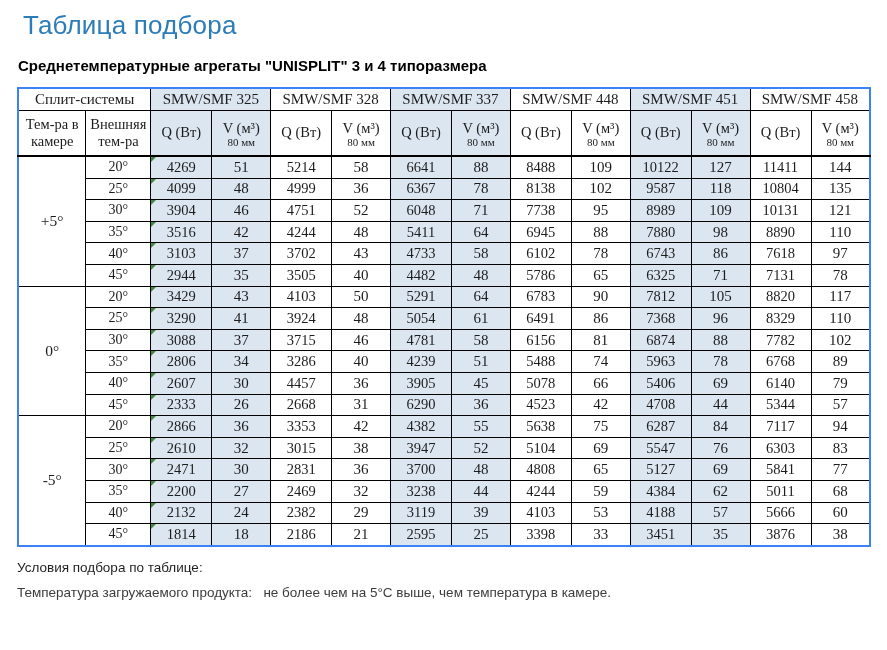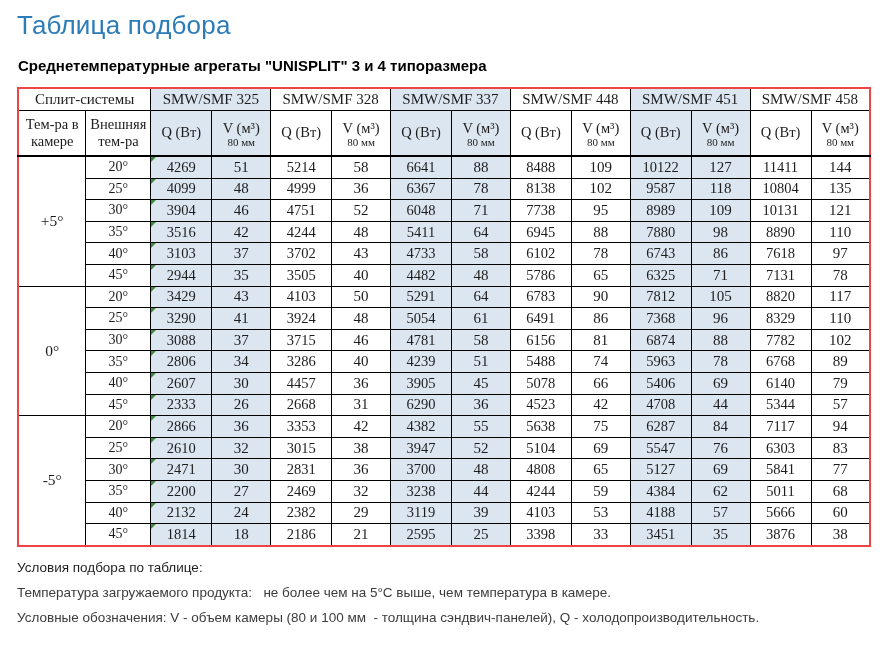--- a/index.html
+++ b/index.html
@@ -1,22 +1,22 @@
 <!DOCTYPE html>
 <html><head>
 <meta charset="utf-8">
 <style>
   html,body{margin:0;padding:0;background:#ffffff;}
   body{width:887px;height:650px;overflow:hidden;font-family:"Liberation Sans",sans-serif;}
   .page{padding:6px 16px 0 17px;}
 
-  .page-title{font-size:26px;font-weight:400;color:#2c7cb8;margin:4px 0 16px 0;letter-spacing:.2px;}
+  .page-title{font-size:26px;font-weight:400;color:#2c7cb8;margin:4px 0 16px 6px;letter-spacing:.2px;}
   .subtitle{font-size:15px;font-weight:700;color:#000;margin:0 0 13px 1px;}
 
-  table.sel{border-collapse:collapse;table-layout:fixed;border:2px solid #ef4444;}
+  table.sel{border-collapse:collapse;table-layout:fixed;border:2px solid #3b82f6;}
   table.sel th,table.sel td{
     border:1px solid #000;padding:0;text-align:center;vertical-align:middle;
     font-family:"Liberation Serif",serif;font-weight:400;color:#1c1c1c;
     overflow:hidden;white-space:nowrap;
   }
   thead tr.r1 th{height:21px;font-size:15px;}
   thead tr.r2 th{height:44px;font-size:14.5px;line-height:1.2;}
   thead tr.r2 th.rowhdr{white-space:normal;padding:0 3px;}
   thead tr.r2 th .vsub{display:block;font-size:11px;line-height:1.1;}
   thead tr.r2 th .vtop{display:block;line-height:1.15;margin-top:2px;}
@@ -379,15 +379,14 @@
           <td class="vval blue">35</td>
           <td class="qval gstart">3876</td>
           <td class="vval">38</td>
         </tr>
       </tbody>
     </table>
 
   <div class="notes">
     <p class="nheading">Условия подбора по таблице:</p>
     <p>Температура загружаемого продукта:   не более чем на 5°С выше, чем температура в камере.</p>
-    <p>Условные обозначения: V - объем камеры (80 и 100 мм  - толщина сэндвич-панелей), Q - холодопроизводительность.</p>
   </div>
 </div>
 
 </body></html>

